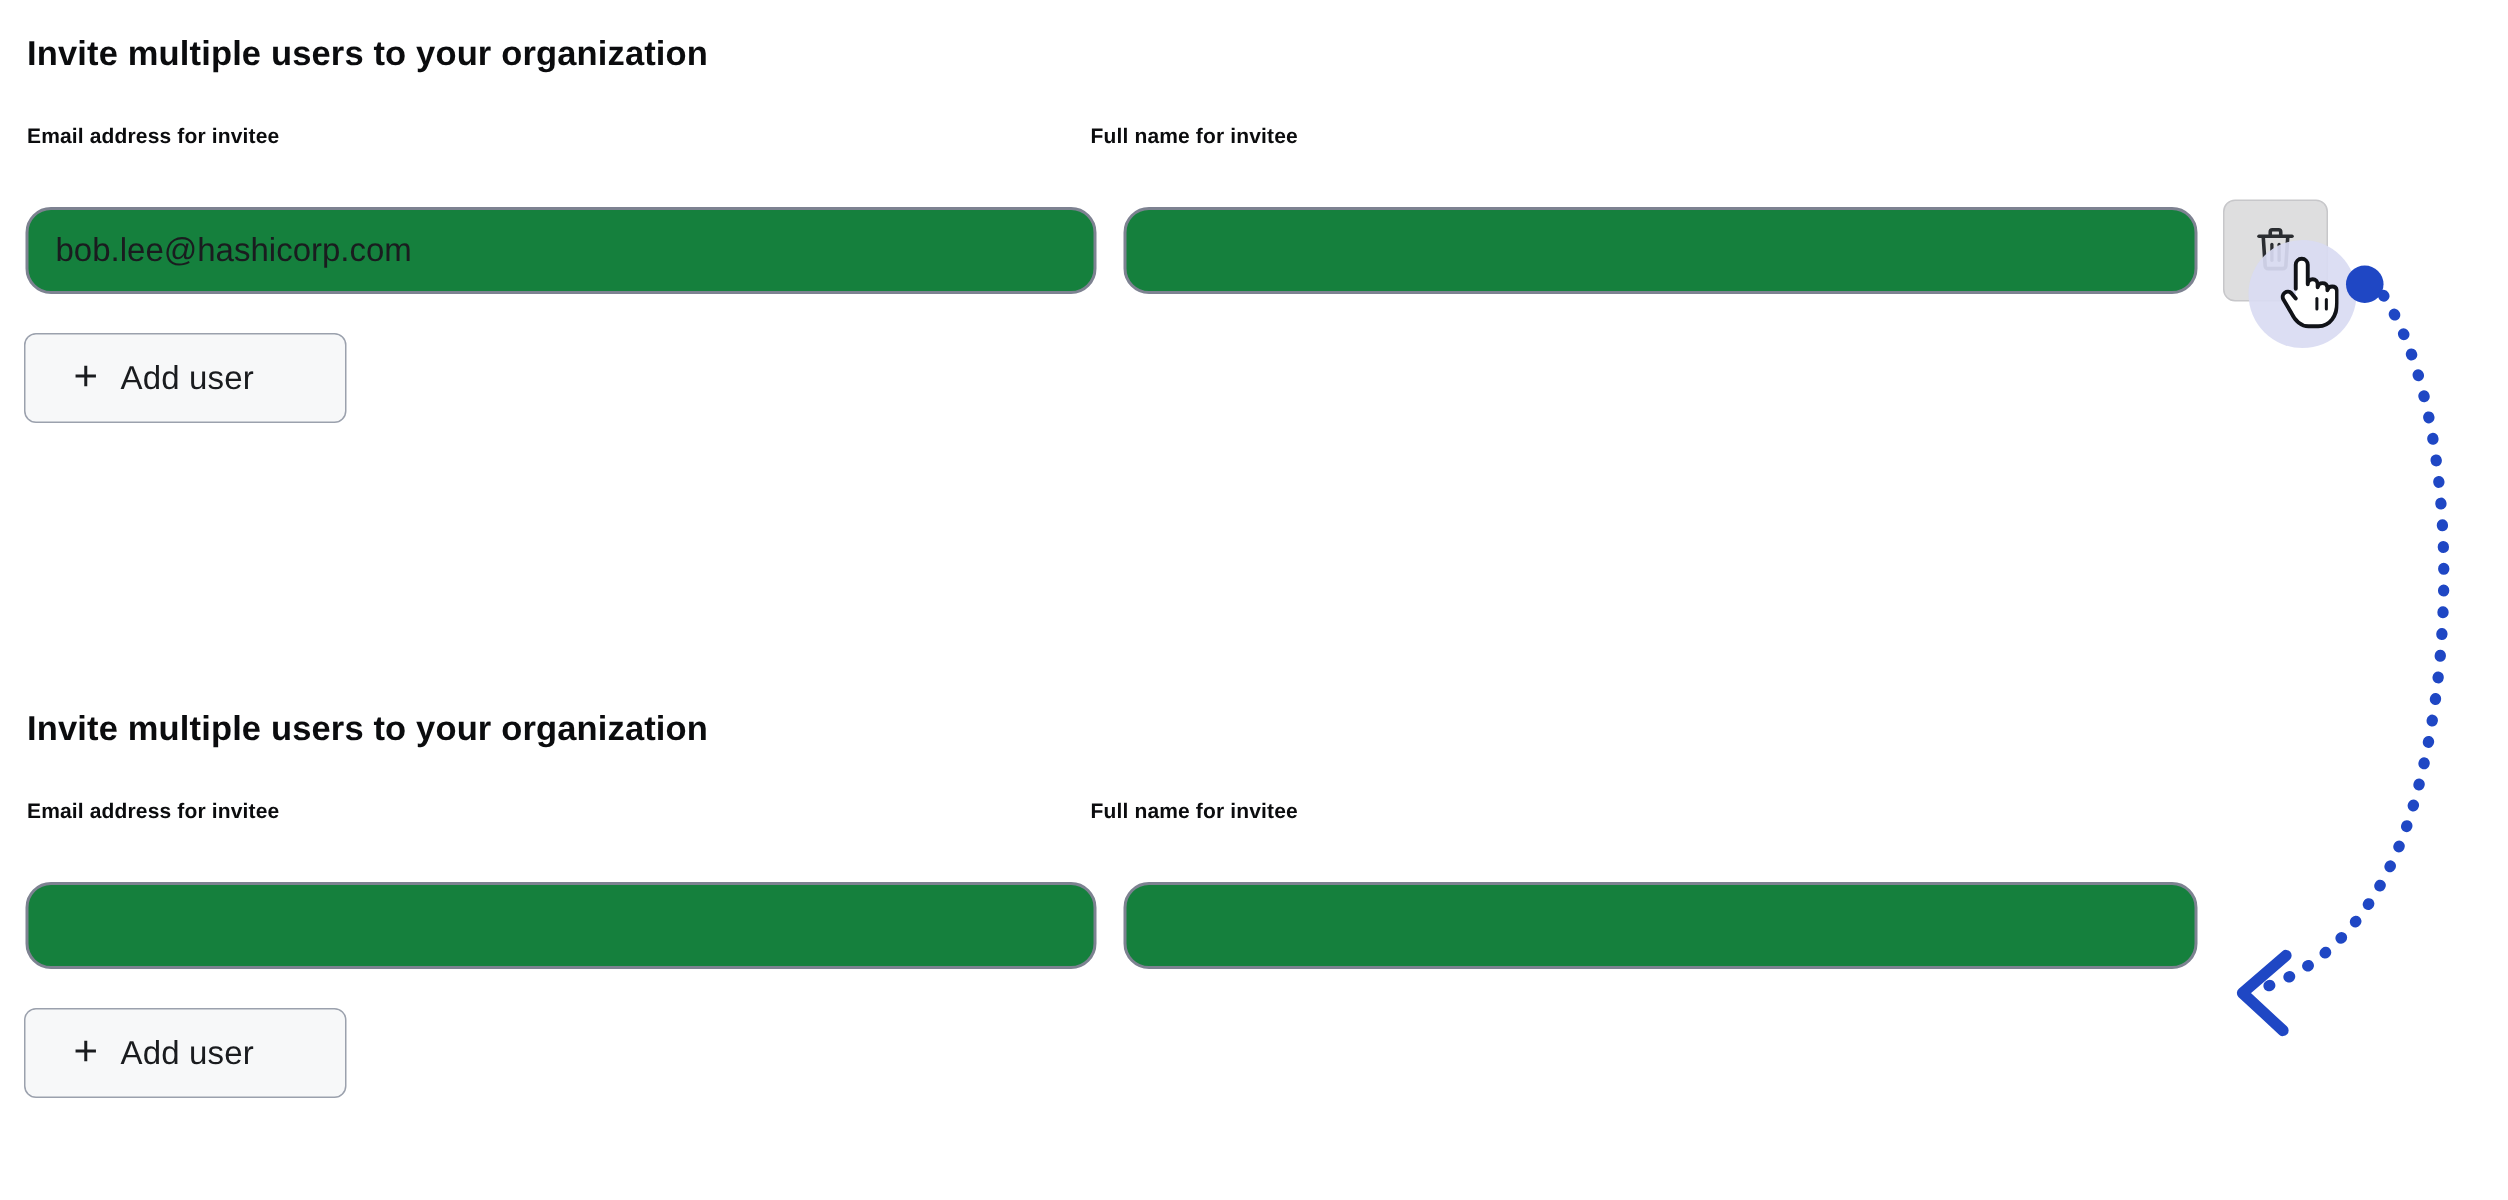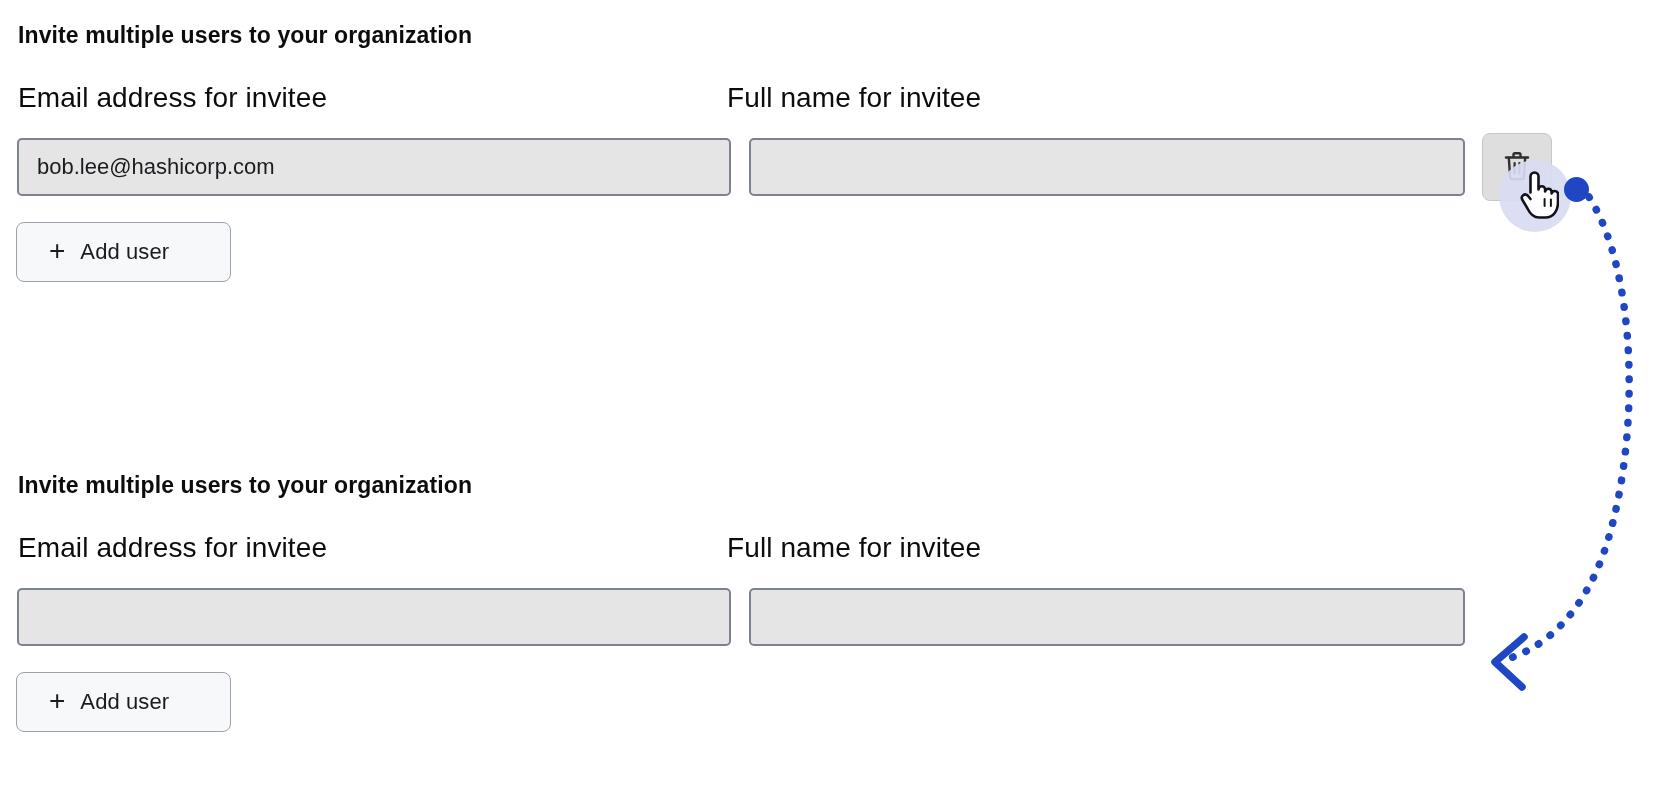--- a/index.html
+++ b/index.html
@@ -40,37 +40,37 @@
     font-size: 23px;
     font-weight: 700;
     color: #0b0c0e;
     letter-spacing: 0.1px;
     white-space: nowrap;
   }
 
   .field-label {
     position: absolute;
     top: 82px;
-    font-size: 28px;
-    font-weight: 400;
+    font-size: 14px;
+    font-weight: 700;
     color: #0b0c0e;
     letter-spacing: 0.1px;
     white-space: nowrap;
   }
   .field-label.email-label { left: 18px; }
   .field-label.name-label  { left: 727px; }
 
   .text-input {
     position: absolute;
     top: 138px;
     height: 58px;
     box-sizing: border-box;
-    background: #e5e5e5;
+    background: #15803d;
     border: 2px solid #7d8291;
-    border-radius: 5px;
+    border-radius: 17px;
     font-family: "Liberation Sans", sans-serif;
     font-size: 22px;
     color: #1a1c1f;
     padding: 0 18px;
     outline: none;
   }
   .text-input::placeholder { color: #9aa0ad; }
   .text-input.email-input { left: 17px;  width: 714px; }
   .text-input.name-input  { left: 749px; width: 716px; }
 

